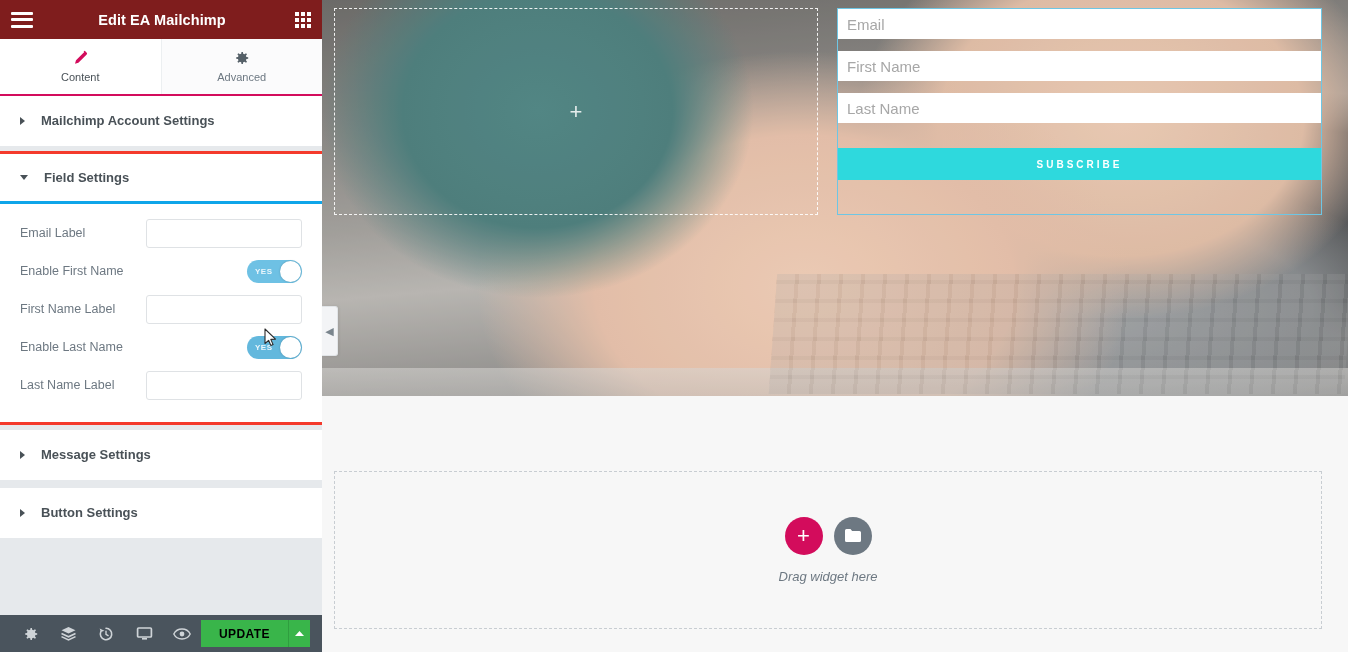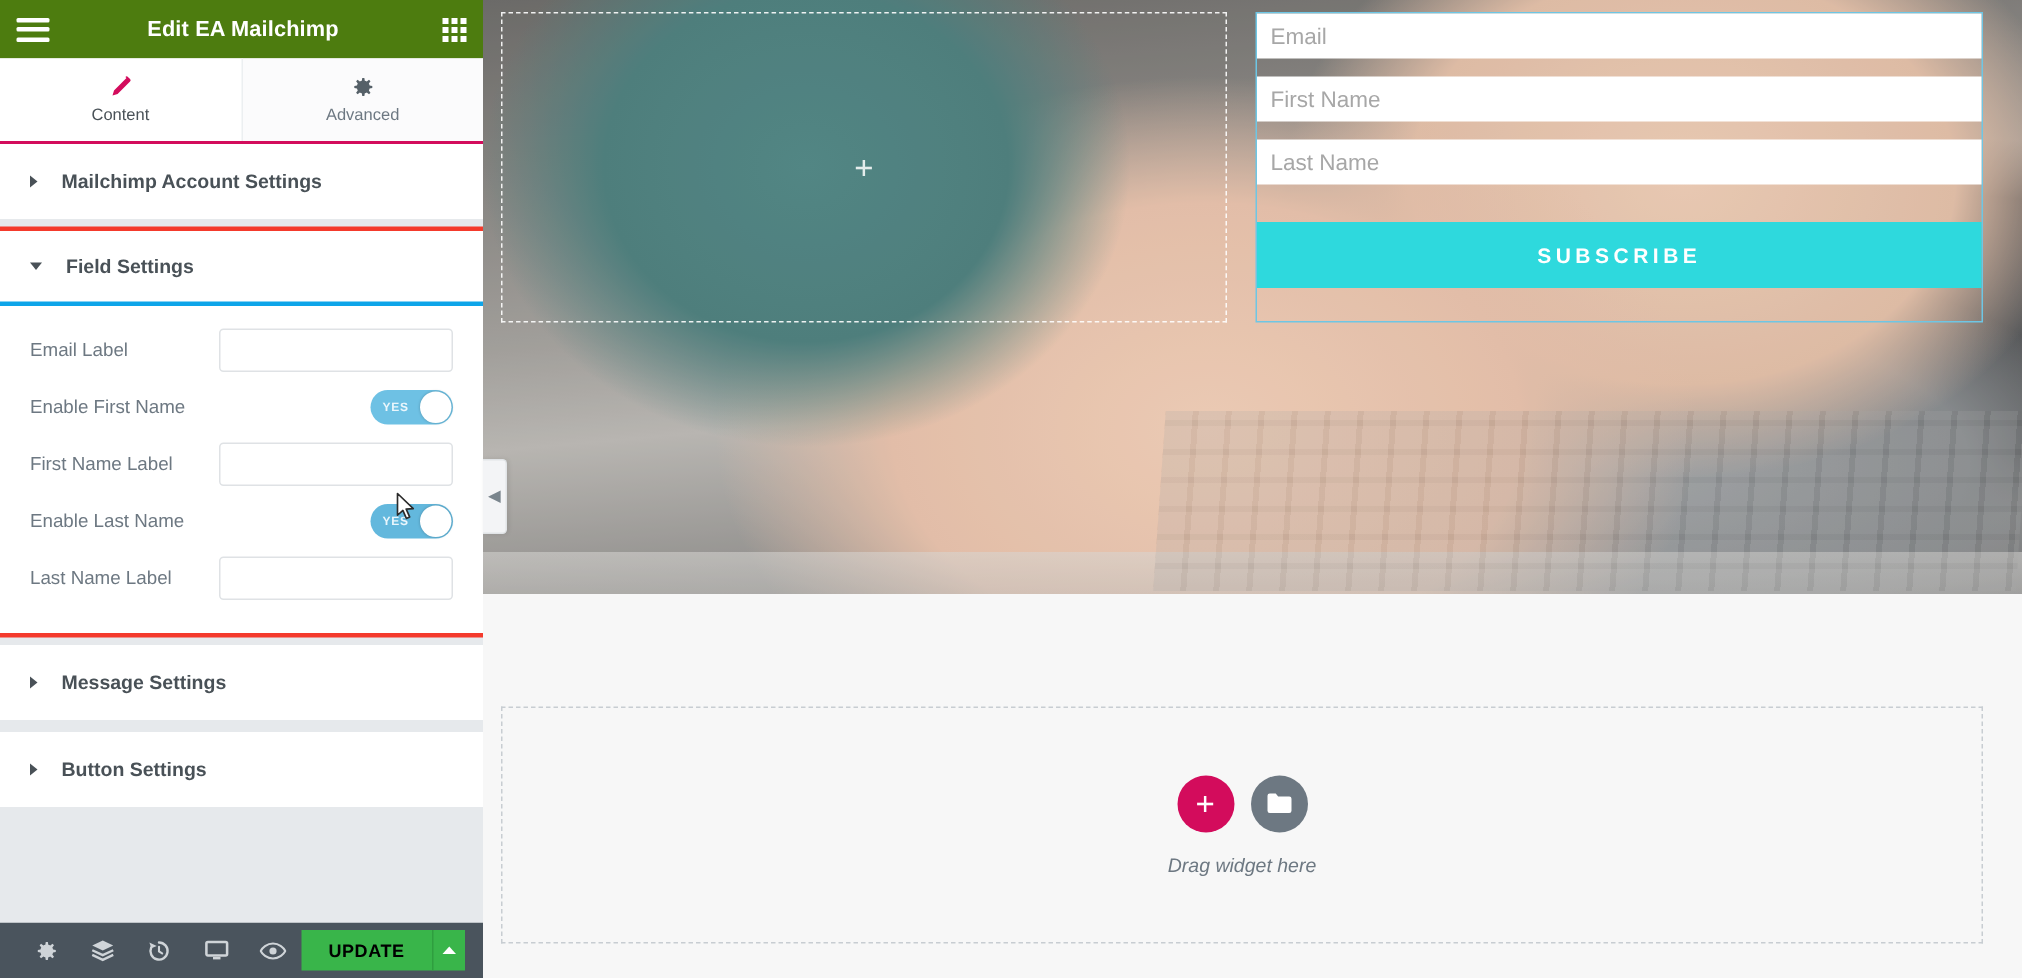--- a/index.html
+++ b/index.html
@@ -16,21 +16,21 @@
     position: relative;
     width: 322px; height: 652px;
     background: #e6e9ec;
     display: flex; flex-direction: column;
     flex: 0 0 322px;
     z-index: 5;
   }
 
   
   .panel-header {
-    height: 39px; background: #4d7c0f;
+    height: 39px; background: #7f1d1d;
     display: flex; align-items: center; justify-content: space-between;
     padding: 0 11px;
     flex: 0 0 39px;
   }
   .hamburger { width: 22px; height: 16px; display: flex; flex-direction: column; justify-content: space-between; cursor: pointer; }
   .hamburger i { display: block; height: 3px; background: #fff; border-radius: 1px; }
   .panel-title {
     color: #fff; font-size: 14.5px; font-weight: bold;
     letter-spacing: .1px; flex: 1; text-align: center;
     margin-left: -4px;
@@ -225,24 +225,24 @@
   .mc-input {
     width: 100%; height: 30px;
     background: #fff; border: none; outline: none;
     font-size: 15px; color: #a7a7a7;
     padding: 0 9px; display: flex; align-items: center;
     font-family: "Liberation Sans", sans-serif;
   }
   .mc-gap { height: 12px; }
   .mc-gap2 { height: 25px; }
   .mc-submit {
-    width: 100%; height: 44px;
+    width: 100%; height: 32px;
     background: #2ed9dd; color: #fff;
     display: flex; align-items: center; justify-content: center;
-    font-size: 14px; font-weight: bold; letter-spacing: 3px;
+    font-size: 10px; font-weight: bold; letter-spacing: 3px;
     border: none; cursor: pointer;
     font-family: "Liberation Sans", sans-serif;
   }
 
   .lower { position: relative; height: 256px; background: #f7f7f7; }
   .dropzone {
     position: absolute; left: 12px; top: 75px;
     width: 988px; height: 158px;
     border: 1px dashed #c8cdd2;
     display: flex; flex-direction: column;

